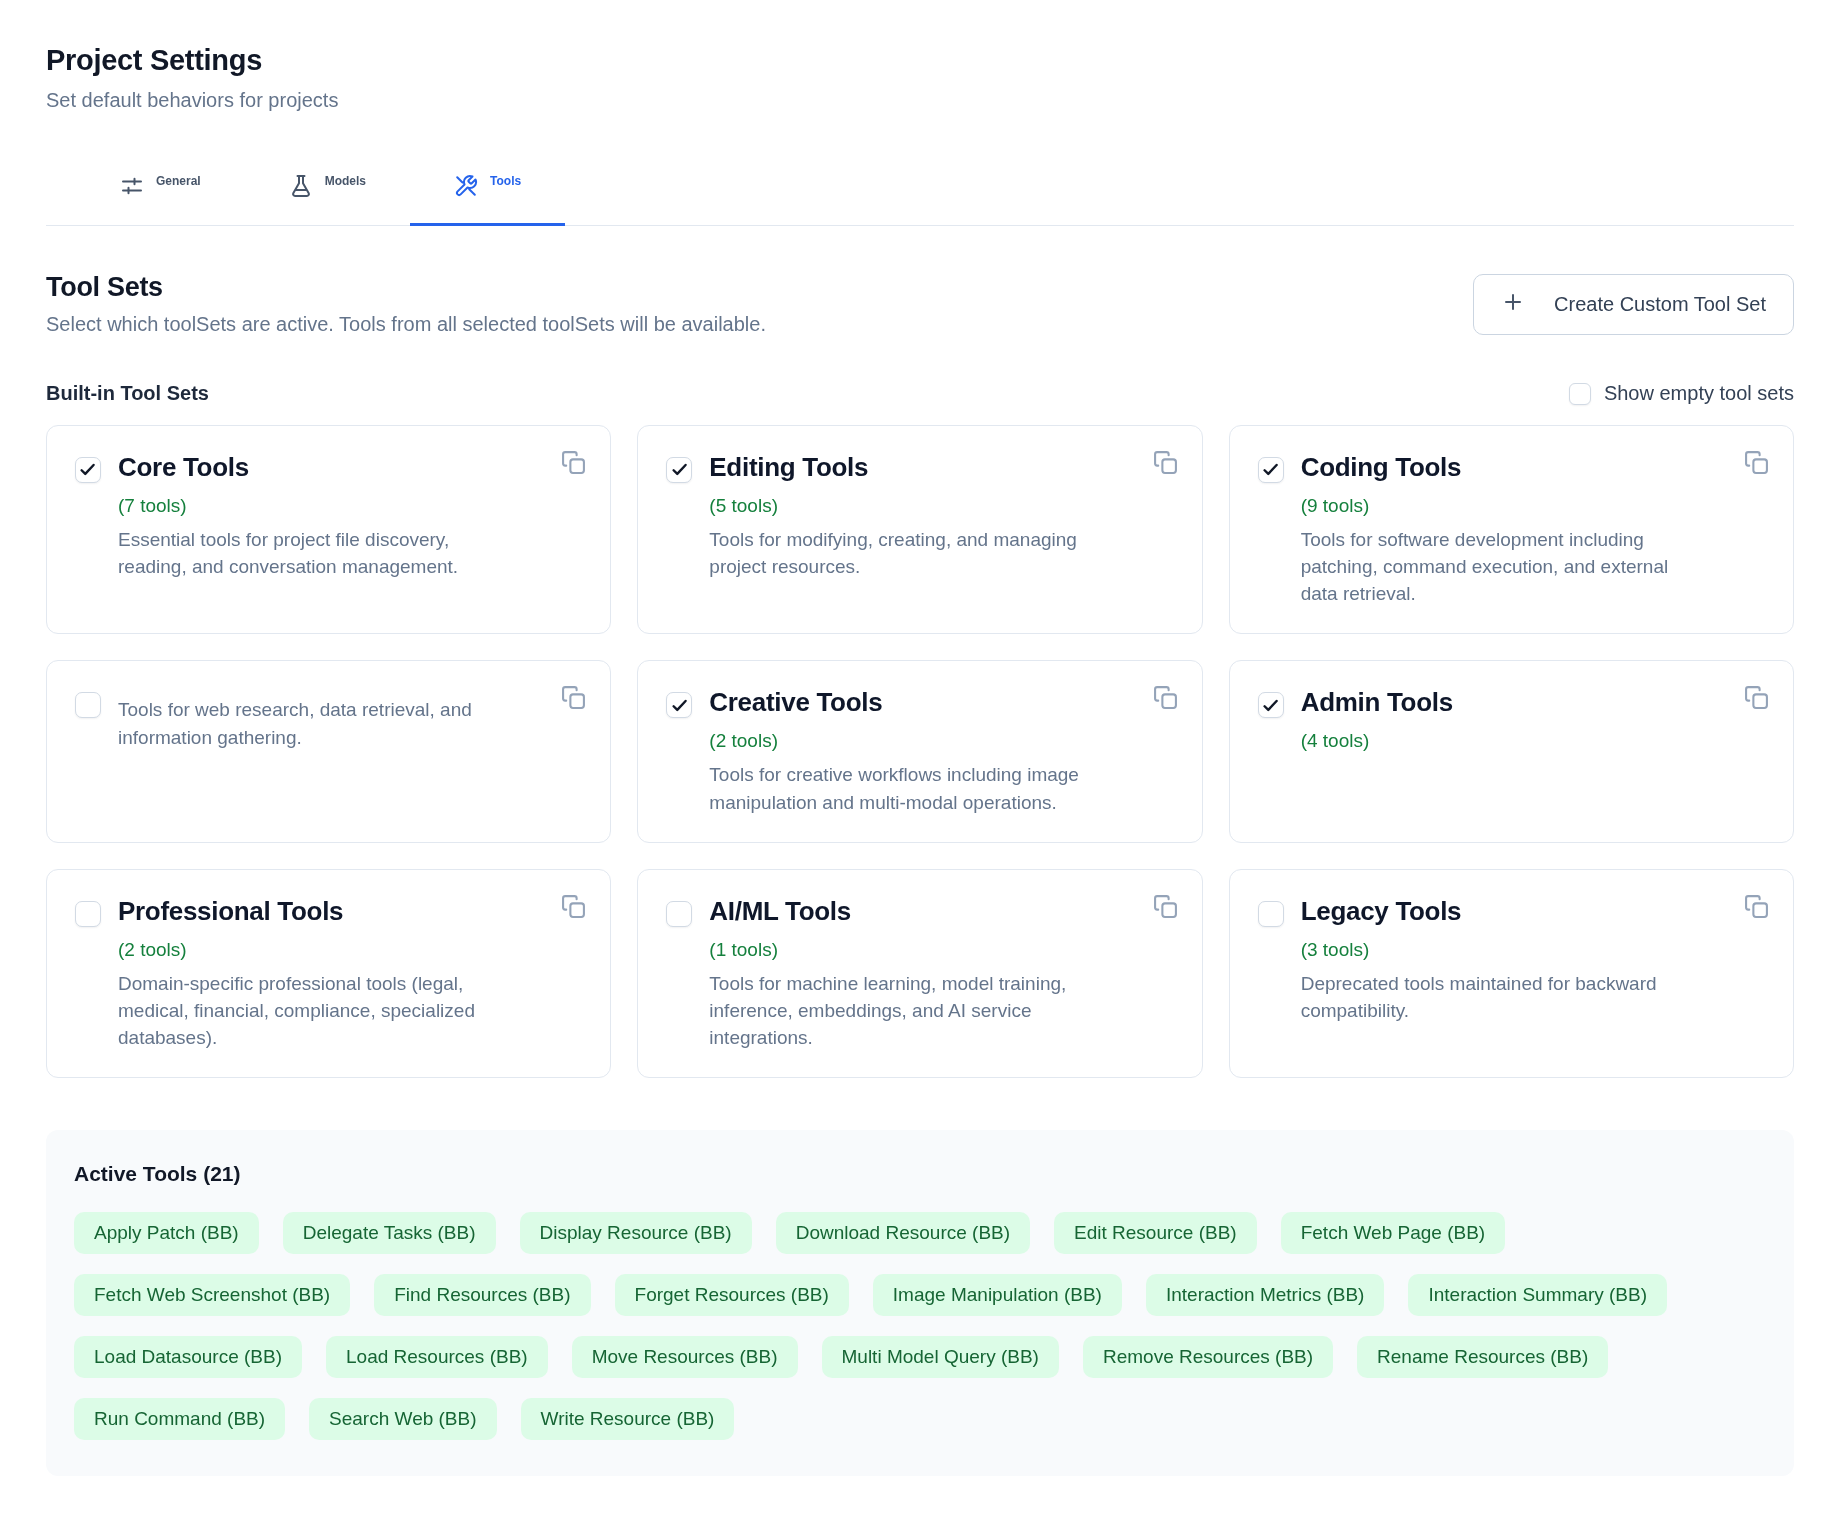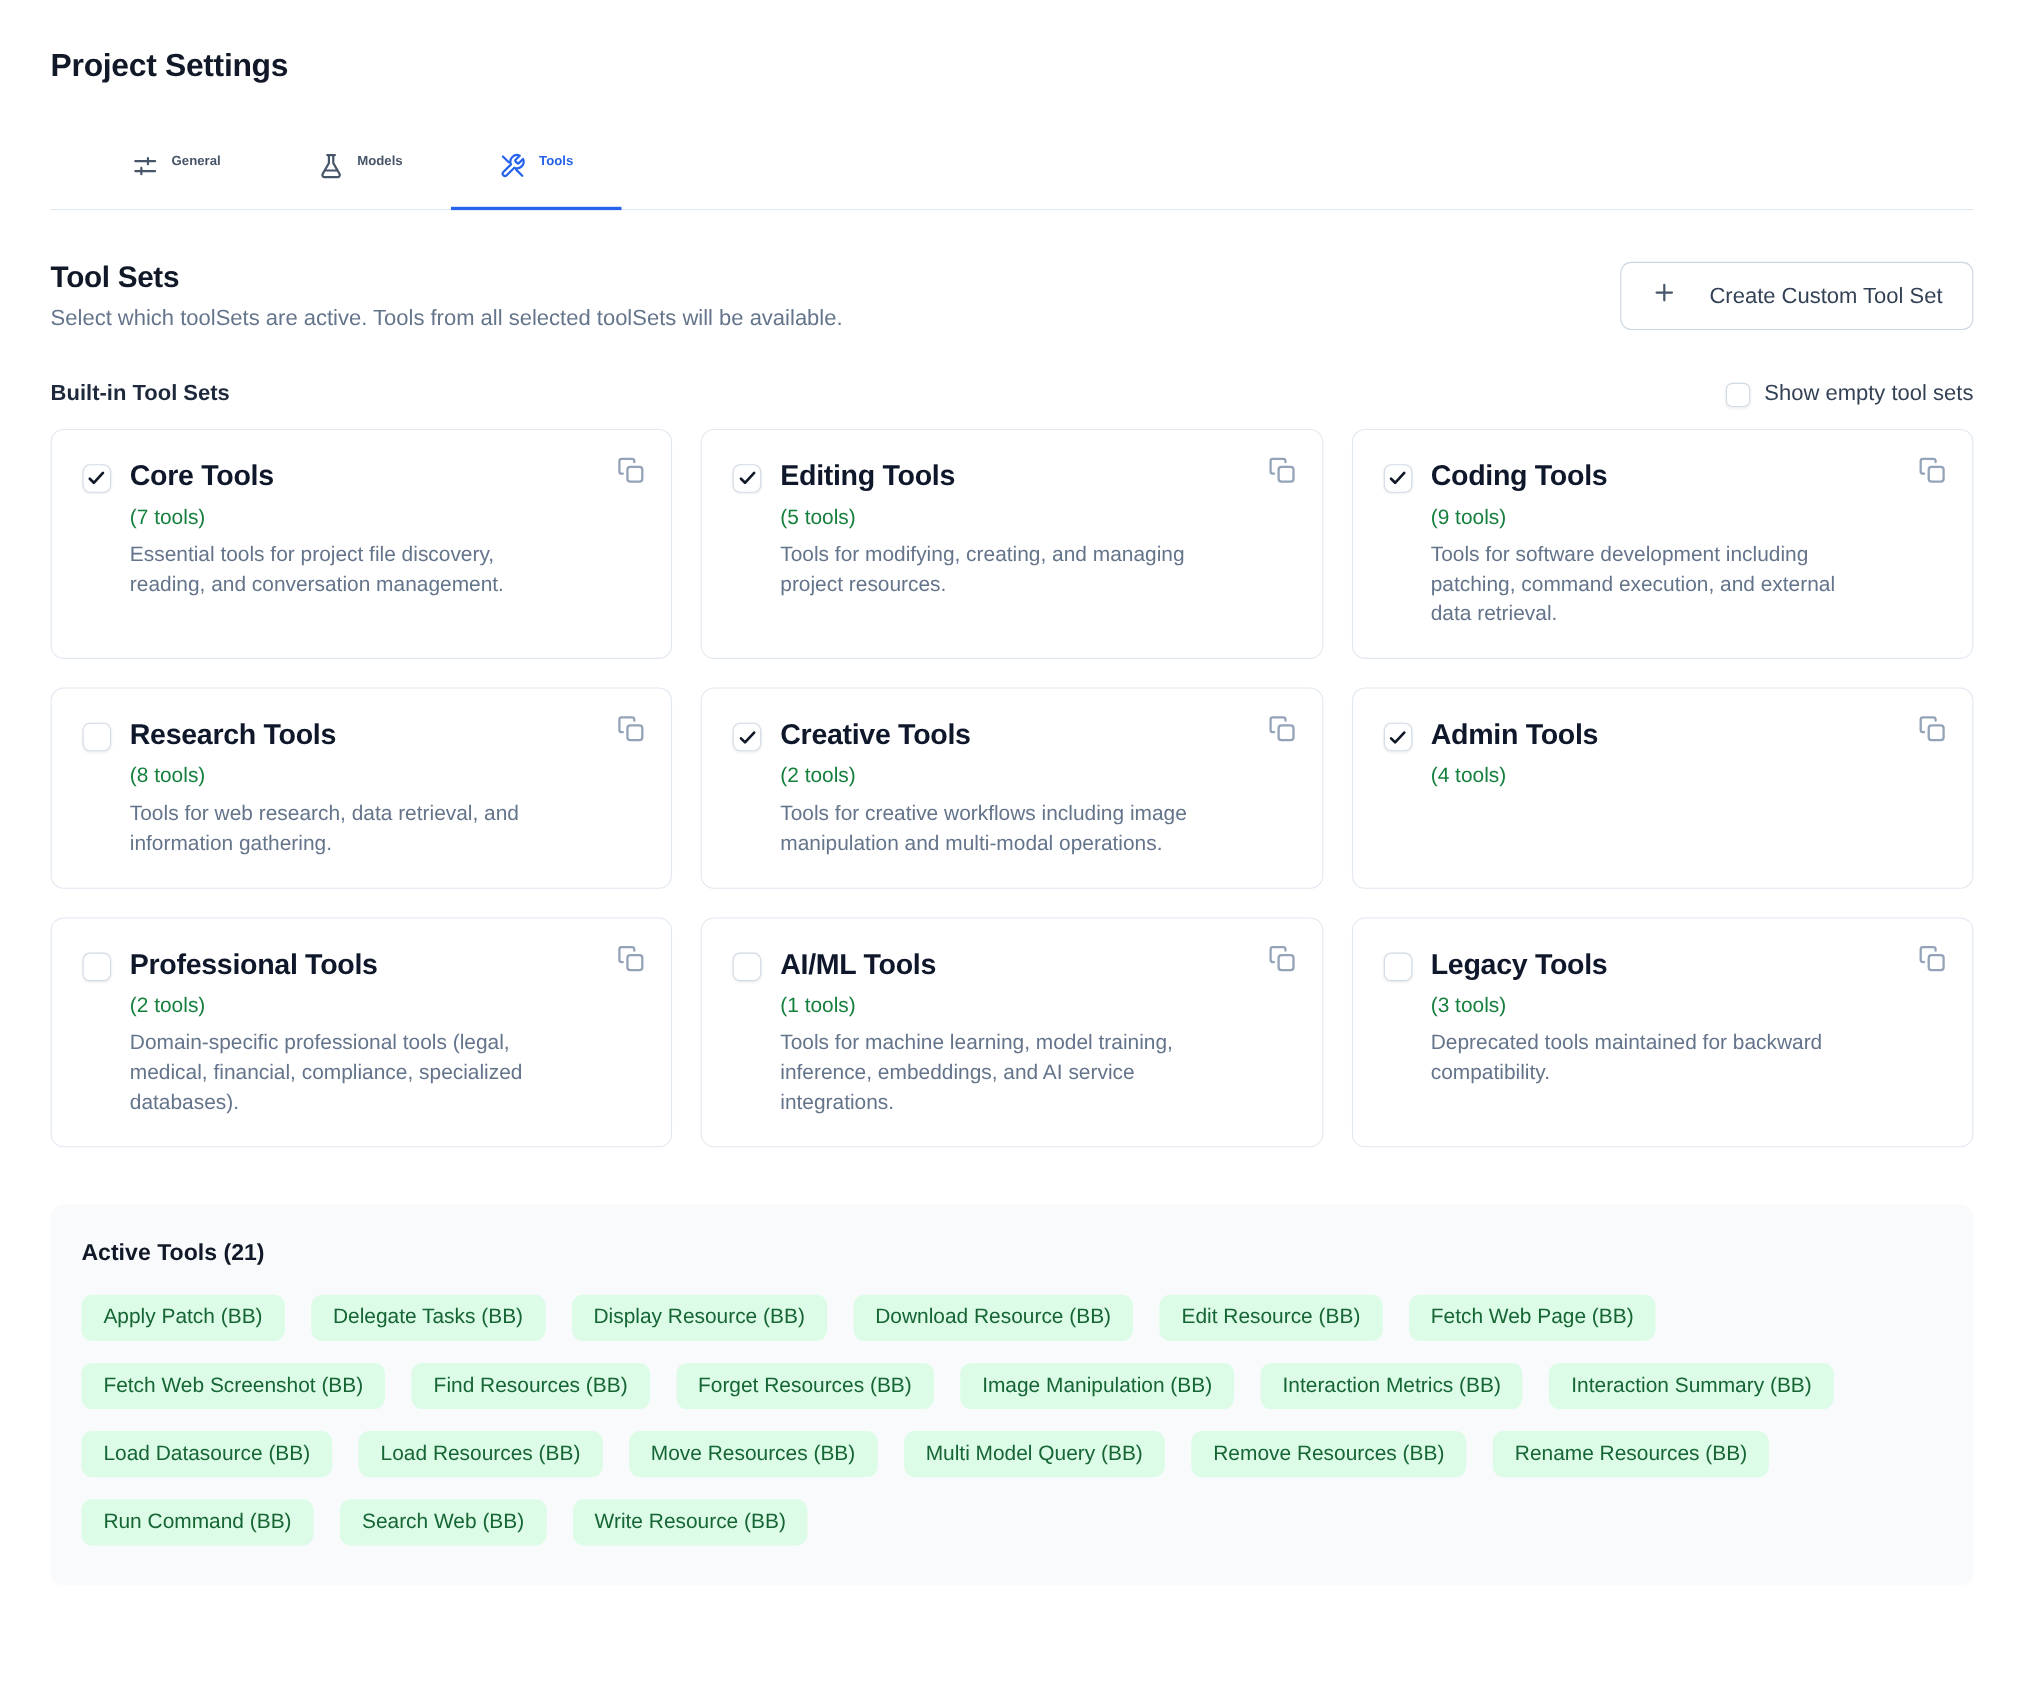--- a/index.html
+++ b/index.html
@@ -86,20 +86,21 @@
     border-radius: 10px; padding: 10px 20px; font-size: 19px; line-height: 1.15;
     white-space: nowrap;
   }
 </style>
 </head>
 <body>
 
 <div class="container">
 
   <h1 class="page-title">Project Settings</h1>
+  <p class="page-subtitle">Set default behaviors for projects</p>
 
   <nav class="tabs">
     <button class="tab">
       <span>
         <svg viewBox="0 0 24 24" fill="none" stroke="currentColor" stroke-width="2" stroke-linecap="round">
           <path d="M3 7.5h18"></path>
             <path d="M14.5 4.7v5.6"></path>
           <path d="M3 16.5h18"></path>
             <path d="M8.5 13.7v5.6"></path>
         </svg>
@@ -216,24 +217,20 @@
         <path d="M5 15H4a2 2 0 0 1-2-2V4a2 2 0 0 1 2-2h9a2 2 0 0 1 2 2v1"></path>
       </svg>
     </button>
   </div>
 
   <div class="card">
     <span class="checkbox">
       
     </span>
     <div class="card-body">
-      <div class="card-title-row">
-        <span class="card-title">Research Tools</span>
-        <span class="card-count">(8 tools)</span>
-      </div>
       <p class="card-desc">Tools for web research, data retrieval, and information gathering.</p>
     </div>
     <button class="copy-btn">
       <svg viewBox="0 0 24 24" fill="none" stroke="currentColor" stroke-width="2" stroke-linecap="round" stroke-linejoin="round">
         <rect x="9" y="9" width="13" height="13" rx="2.5"></rect>
         <path d="M5 15H4a2 2 0 0 1-2-2V4a2 2 0 0 1 2-2h9a2 2 0 0 1 2 2v1"></path>
       </svg>
     </button>
   </div>
 

